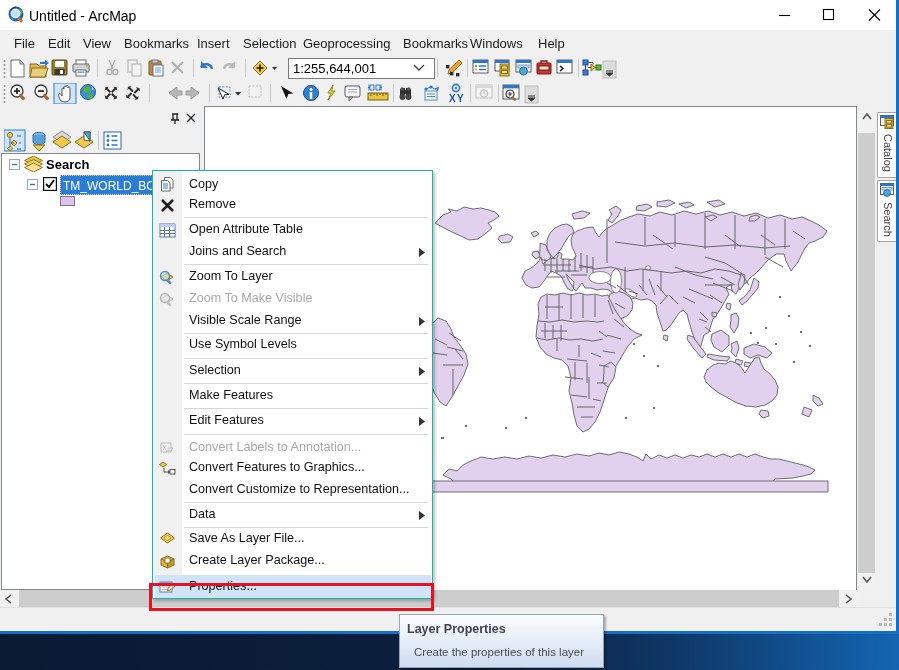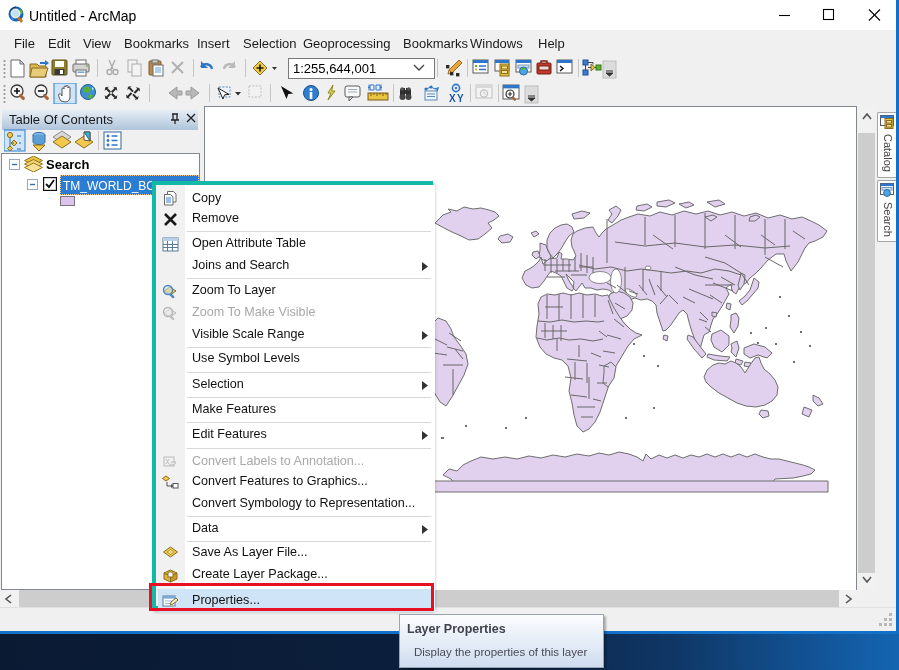--- a/index.html
+++ b/index.html
@@ -34,21 +34,21 @@
 .rtab-text{writing-mode:vertical-rl;font-size:11px;color:#444;margin:3px 0 0 4px}
 
 #statusbar{left:0;top:607px;width:899px;height:24px;background:#f0f0f0;border-top:1px solid #e0e0e0}
 #coords{left:620px;top:613px;font-size:12px;color:#111}
 
 #blueline{left:0;top:631px;width:899px;height:3px;background:#1270c8}
 #navy{left:0;top:634px;width:899px;height:36px;background:linear-gradient(90deg,#0a1a33 0%,#0b1f3d 52%,#0f3766 75%,#1465b2 100%)}
 
 #rborder{left:896px;top:0;width:3px;height:634px;background:#1270c8}
 
-#ctx{left:152px;top:181px;width:281px;height:429px;background:#f1f1f1;border:4px solid #14b8a6;box-shadow:2px 2px 3px rgba(0,0,0,0.25)}
+#ctx{left:152px;top:170px;width:281px;height:429px;background:#f1f1f1;border:1px solid #14b8a6;box-shadow:2px 2px 3px rgba(0,0,0,0.25)}
 #ctx-items{position:absolute;left:29px;top:0;width:250px;height:427px;background:#fff}
 .mi{position:absolute;left:36px;font-size:12.6px;color:#111;white-space:nowrap}
 .mi-gray{color:#a8a8a8}
 .msep{position:absolute;left:31px;width:244px;height:1px;background:#d7d7d7}
 .marrow{position:absolute;left:266px;font-size:10px;color:#111}
 .micon{position:absolute;left:6px;width:17px;height:17px}
 #prop-hl{position:absolute;left:2px;top:404px;width:276px;height:23px;background:#cfe4f7}
 #redbox{left:149px;top:583px;width:285px;height:28px;border:3px solid #e81123;background:transparent}
 
 #tooltip{left:399px;top:614px;width:205px;height:54px;background:linear-gradient(#fcfdfe,#cfddf0);border:1px solid #9aa4b4;box-shadow:2px 2px 2px rgba(0,0,0,0.3)}
@@ -350,21 +350,20 @@
         <rect x="0" y="0" width="16" height="3.4" fill="#2e76c9"></rect>
         <circle cx="7" cy="9" r="4" fill="#fff" stroke="#333" stroke-width="1.2"></circle>
         <path d="M7 6.8 v4.4 M4.8 9 h4.4" stroke="#333" stroke-width="1.2"></path>
         <rect x="10" y="11" width="5" height="2.4" rx="1" transform="rotate(45 10 11)" fill="#a8663a"></rect>
       </g>
 
     <rect x="516" y="3" width="13" height="17" fill="#dcdcdc" stroke="#bdbdbd"></rect>
     <path d="M519 13 h7 M519 15 l3.5 3 3.5 -3 Z" stroke="#333" fill="#333"></path>
   </svg>
   <div id="client" class="abs">
-    <div id="toc-title" class="abs">Table Of Contents</div>
     <svg class="abs" style="left:169px;top:7px" width="28" height="14" viewBox="0 0 28 14">
       <g stroke="#222" stroke-width="1.3" fill="none">
         <path d="M3 2 h6 M4 2 v6 M8 2 v6 M2 8 h8 M6 8 v4"></path>
         <path d="M18 2 l8 8 M26 2 l-8 8"></path>
       </g>
     </svg>
     <div id="toc-tools" class="abs"></div>
     <svg class="abs" style="left:4px;top:24px" width="192" height="24" viewBox="0 0 192 24">
       <rect x="0" y="1" width="21" height="21" fill="#cfe4f7" stroke="#2a7fd4"></rect>
       <g transform="translate(3,3)">
@@ -591,21 +590,21 @@
     <div class="msep" style="top:212px"></div>
     <div class="mi" style="top:217px">Make Features</div>
     <div class="msep" style="top:237px"></div>
     <div class="mi" style="top:242px">Edit Features</div>
     <svg class="marrow" style="top:246px" width="6" height="9">
         <path d="M0 0 L6 4.5 0 9 Z" fill="#333"></path>
       </svg>
     <div class="msep" style="top:263px"></div>
     <div class="mi mi-gray" style="top:269px">Convert Labels to Annotation...</div>
     <div class="mi" style="top:289px">Convert Features to Graphics...</div>
-    <div class="mi" style="top:311px">Convert Symbology to Representation...</div>
+    <div class="mi" style="top:311px">Convert Customize to Representation...</div>
     <div class="msep" style="top:331px"></div>
     <div class="mi" style="top:336px">Data</div>
     <svg class="marrow" style="top:340px" width="6" height="9">
         <path d="M0 0 L6 4.5 0 9 Z" fill="#333"></path>
       </svg>
     <div class="msep" style="top:356px"></div>
     <div class="mi" style="top:360px">Save As Layer File...</div>
     <div class="mi" style="top:382px">Create Layer Package...</div>
     <div class="mi" style="top:408px">Properties...</div>
 
@@ -656,15 +655,15 @@
     <svg class="micon" style="top:407px" width="17" height="17" viewBox="0 0 17 17">
         <rect x="1" y="4" width="12" height="10" fill="#fff" stroke="#5a7a9a"></rect>
         <rect x="1" y="4" width="12" height="2.6" fill="#7aa8d8"></rect>
         <path d="M3 9 h8 M3 11.5 h8" stroke="#9ab8d0"></path>
         <path d="M9 10 l5 -4 2 2 -5 4 -2.5 .8 Z" fill="#f8f0d8" stroke="#8a6d1f"></path>
       </svg>
   </div>
   <div id="redbox" class="abs"></div>
   <div id="tooltip" class="abs">
       <b>Layer Properties</b>
-      <span>Display the properties of this layer</span>
+      <span>Create the properties of this layer</span>
     </div>
 </div>
 
 </body></html>

